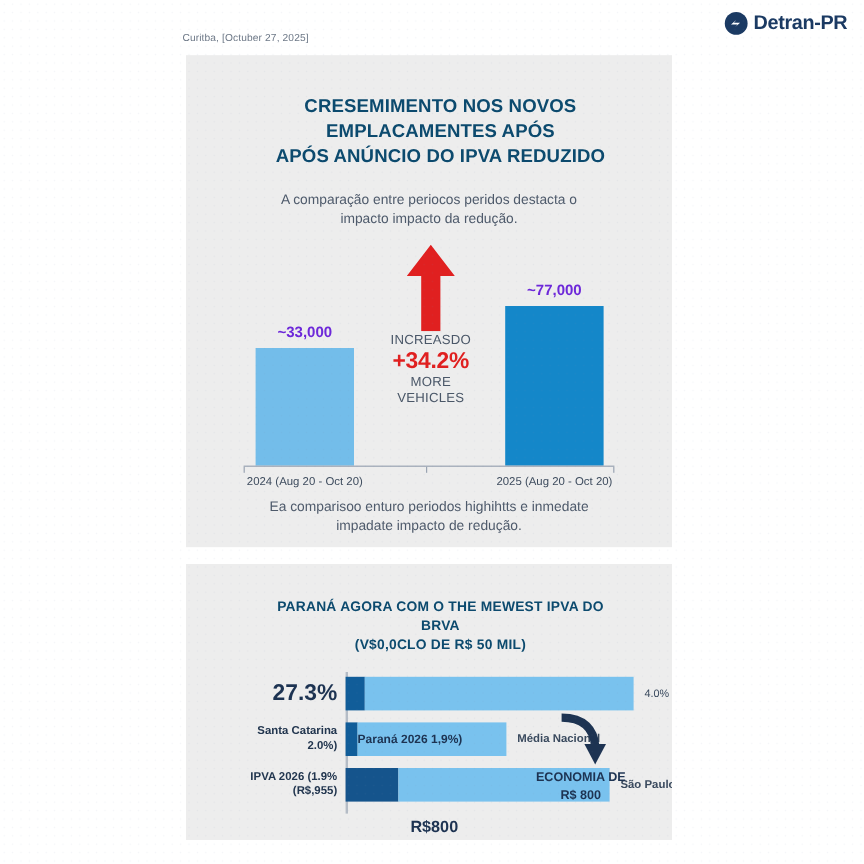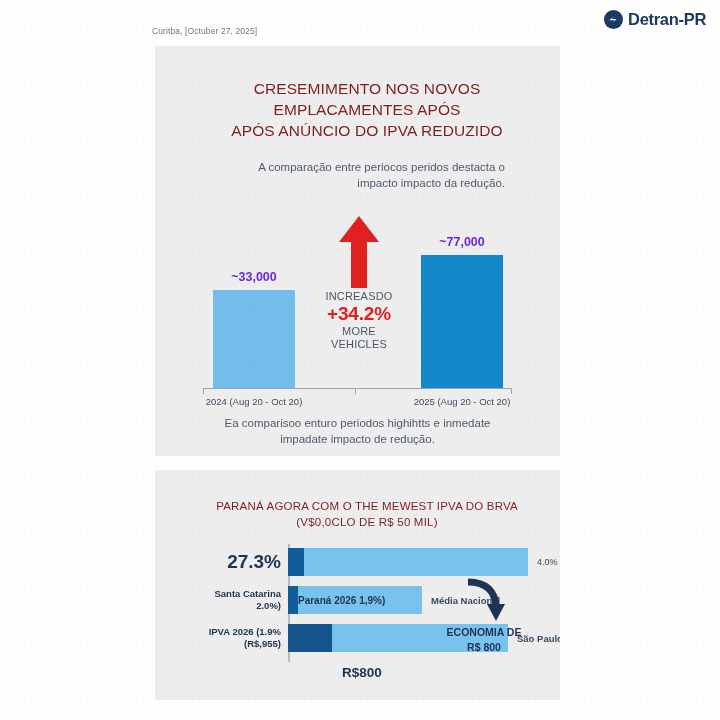--- a/index.html
+++ b/index.html
@@ -72,34 +72,34 @@
     left: 155px;
     width: 405px;
     background: #ededed;
     overflow: hidden;
   }
   .panel-top { top: 46px; height: 410px; }
   .panel-bottom { top: 470px; height: 230px; }
 
   .panel-title {
     text-align: center;
-    color: #7f1d1d;
-    font-weight: normal;
+    color: #0c4a6e;
+    font-weight: bold;
     margin-left: 19px;
   }
   .panel-top .panel-title {
     margin-top: 32px;
     font-size: 15.5px;
     line-height: 21px;
     letter-spacing: 0.1px;
     padding: 0 18px;
   }
   .panel-subtitle {
     margin-top: 18px;
-    text-align: right;
+    text-align: center;
     font-size: 11.5px;
     line-height: 16px;
     color: #4e5a6b;
     padding: 0 55px;
   }
 
   
   .col-chart {
     position: relative;
     height: 188px;
@@ -148,21 +148,21 @@
     position: absolute;
     bottom: -5px;
     width: 1px; height: 5px;
     background: #9aa4b2;
   }
 
   
   .growth {
     position: absolute;
     left: 104px;
-    bottom: 38px;
+    bottom: 50px;
     width: 104px;
     text-align: center;
   }
   .growth-arrow { display:block; margin: 0 auto 2px auto; }
   .growth-top, .growth-bot {
     font-size: 11px;
     color: #4a5768;
     line-height: 13px;
     letter-spacing: 0.2px;
   }

